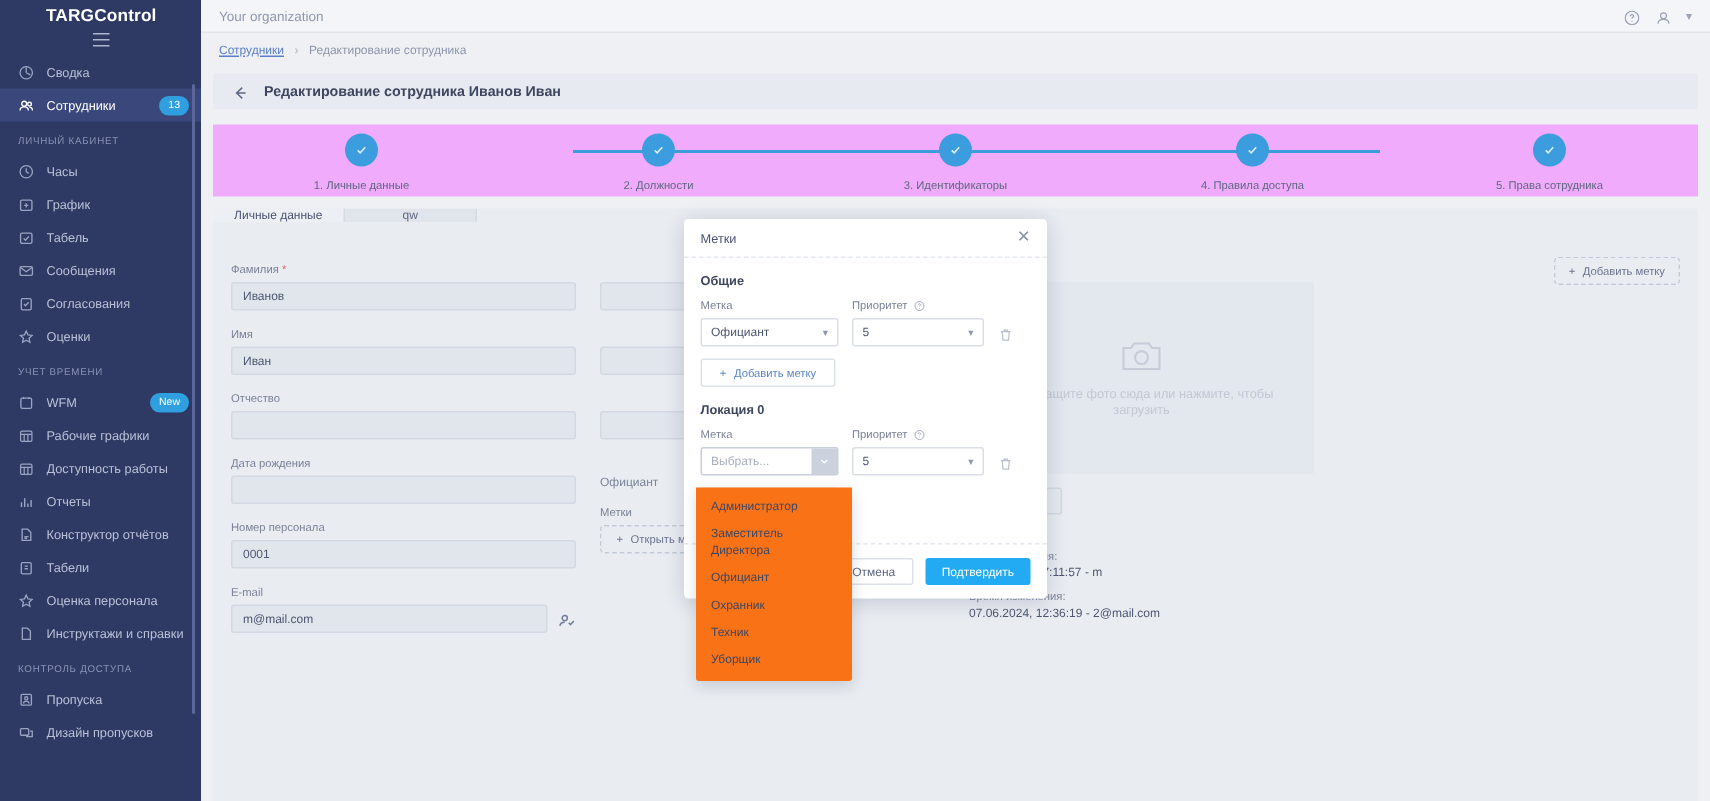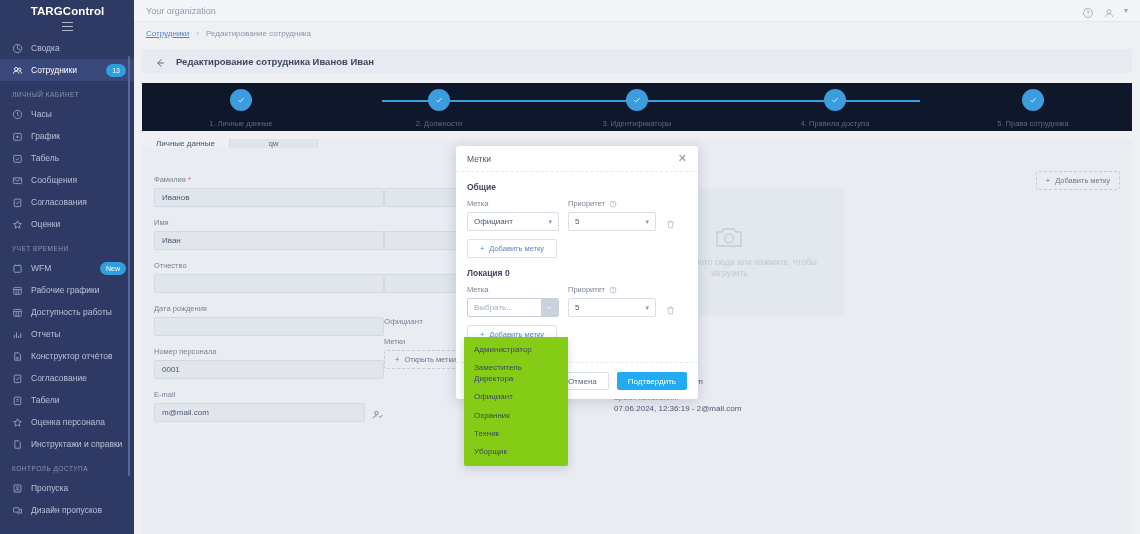--- a/index.html
+++ b/index.html
@@ -83,21 +83,21 @@
     margin: 4px 8px 0 8px; height: 24px; background: #e7eaf0;
     display: flex; align-items: center; gap: 10px; padding: 0 12px;
     border-radius: 2px;
   }
   .back-ico { width: 12px; height: 12px; color: #5d6781; cursor: pointer; }
   .page-title { font-size: 9.5px; color: #3f4760; font-weight: bold; }
 
   
   .stepper {
     margin: 10px 8px 0 8px; height: 48px; position: relative;
-    background: #0f172a;
+    background: #f0abfc;
   }
   .step-line {
     position: absolute; left: 240px; right: 212px; top: 17px; height: 2px;
     background: #3b9ddd;
   }
   .steps { display: flex; height: 100%; }
   .step { flex: 1 1 0; display: flex; flex-direction: column; align-items: center; position: relative; }
   .step-circle {
     width: 22px; height: 22px; border-radius: 50%; background: #3b9ddd;
     display: flex; align-items: center; justify-content: center;
@@ -112,21 +112,21 @@
     height: 400px; position: relative; overflow: hidden;
   }
   .tabs { display: flex; height: 22px; align-items: flex-start; }
   .tab {
     min-width: 88px; padding: 0 14px; display: flex; align-items: center;
     justify-content: center; font-size: 8px; color: #5f6880;
     background: #e0e4eb; border-right: 1px solid #d5dae3; cursor: pointer;
   }
   .tab.active { background: #eceff4; color: #4a5470; }
 
-  .form-body { display: flex; padding: 14px 12px 0 12px; gap: 0; }
+  .form-body { display: flex; padding: 14px 12px 0 12px; gap: 16px; }
   .col { display: flex; flex-direction: column; gap: 11px; }
   .col-left { width: 230px; }
   .col-mid { width: 230px; }
   .col-right { width: 230px; }
 
   .fgroup { display: flex; flex-direction: column; gap: 4px; }
   .flabel { font-size: 7.5px; color: #7a8298; }
   .flabel .req { color: #e2645c; }
   .finput {
     height: 19px; background: #e1e5ec; border: 1px solid #d3d9e3;
@@ -227,22 +227,22 @@
     border-radius: 2px; font-size: 8px; color: #5f6880; cursor: pointer;
     display: flex; align-items: center;
   }
   .btn-confirm {
     height: 18px; padding: 0 11px; background: #22aaf2; border: none;
     border-radius: 2px; font-size: 8px; color: #fff; cursor: pointer;
     display: flex; align-items: center;
   }
   
   .dropdown {
-    position: absolute; left: 8px; top: 191px; width: 104px;
-    background: #84cc16; border-radius: 0 0 2px 2px;
+    position: absolute; left: 8px; top: 179px; width: 104px;
+    background: #f97316; border-radius: 0 0 2px 2px;
     box-shadow: 0 3px 10px rgba(30,40,70,.17);
     padding: 4px 0 4px 0; z-index: 60;
   }
   .dd-item {
     padding: 4px 10px; font-size: 8px; color: #3f4760; cursor: pointer;
     line-height: 1.3;
   }
 
   .hidden-text {
     font-size: 8px; color: #7c8499;
@@ -384,29 +384,20 @@
         <span class="lbl">Отчеты</span>
       </div>
       <div class="nav-item">
         <span class="ico">
           <svg viewBox="0 0 16 16" fill="none" stroke="currentColor" stroke-width="1.3">
               <path d="M4 2.6h5.4L12.4 5.6V13.4H4z"></path>
               <path d="M6.2 9.8h4M6.2 11.4h2.6"></path>
             </svg>
         </span>
         <span class="lbl">Конструктор отчётов</span>
-      </div>
-      <div class="nav-item">
-        <span class="ico">
-          <svg viewBox="0 0 16 16" fill="none" stroke="currentColor" stroke-width="1.3">
-              <rect x="3.2" y="3" width="9.6" height="11" rx="1.3"></rect>
-              <path d="M5.8 8.3l1.5 1.6 3-3.3"></path>
-            </svg>
-        </span>
-        <span class="lbl">Согласование</span>
       </div>
       <div class="nav-item">
         <span class="ico">
           <svg viewBox="0 0 16 16" fill="none" stroke="currentColor" stroke-width="1.3">
               <rect x="3.2" y="3" width="9.6" height="11" rx="1.3"></rect>
               <path d="M6.4 6.4h3.2M6.4 9h3.2"></path>
             </svg>
         </span>
         <span class="lbl">Табели</span>
       </div>

